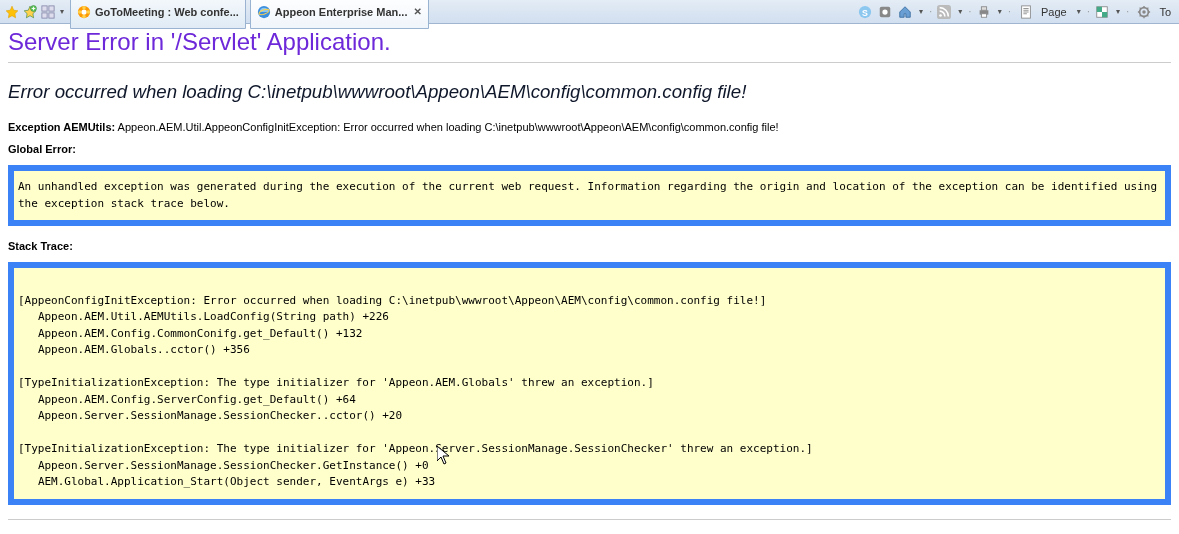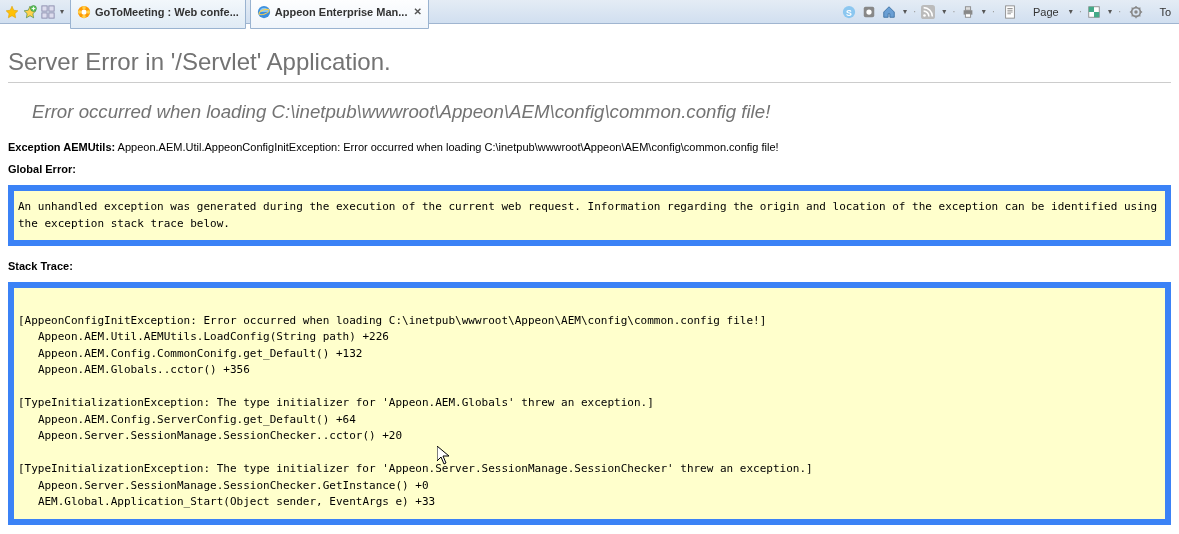--- a/index.html
+++ b/index.html
@@ -85,55 +85,54 @@
       text-overflow: ellipsis;
     }
     .tab-close {
       font-size: 10px;
       color: #555;
       margin-left: 2px;
     }
     .toolbar-btn {
       display: flex;
       align-items: center;
-      gap: 16px;
+      gap: 8px;
       padding: 0 4px;
       font-size: 11px;
       color: #333;
       cursor: pointer;
     }
     .toolbar-sep {
       color: #999;
       font-size: 10px;
     }
     .content {
       padding: 4px 8px;
       font-family: Verdana, Arial, sans-serif;
     }
     h1.page-title {
       font-family: Verdana, Arial, sans-serif;
       font-size: 18pt;
       font-weight: normal;
-      color: #737373;
-      margin-top: 20px;
+      color: #6d28d9;
+      margin-top: 0;
       margin-bottom: 6px;
     }
     hr.title-rule {
       border: none;
       border-top: 1px solid #ccc;
       margin: 2px 0 18px 0;
     }
     h2.error-msg {
       font-family: Verdana, Arial, sans-serif;
       font-size: 14pt;
       font-weight: normal;
       font-style: italic;
-      color: #737373;
+      color: #0f172a;
       margin-bottom: 18px;
-      margin-left: 24px;
     }
     .section {
       font-size: 11px;
       margin-bottom: 10px;
     }
     .section-label {
       font-weight: bold;
     }
     .code-block {
       background: #ffffcc;

